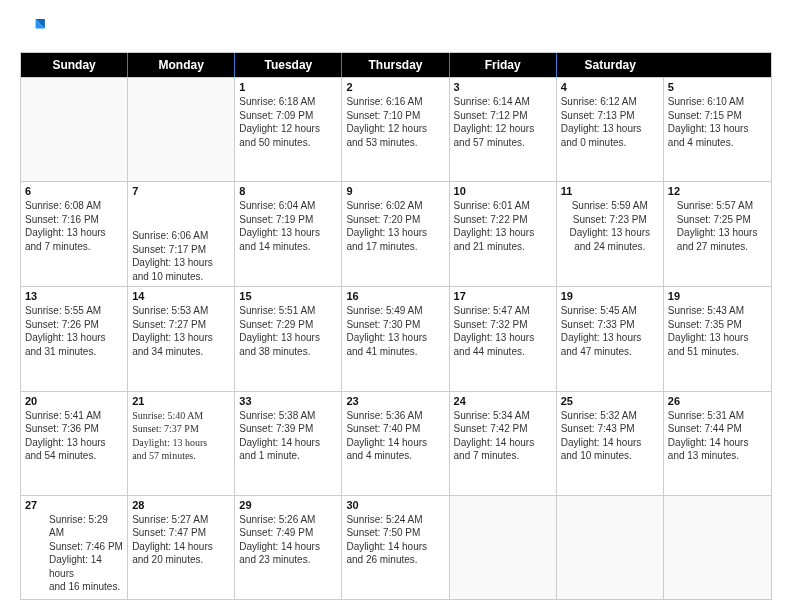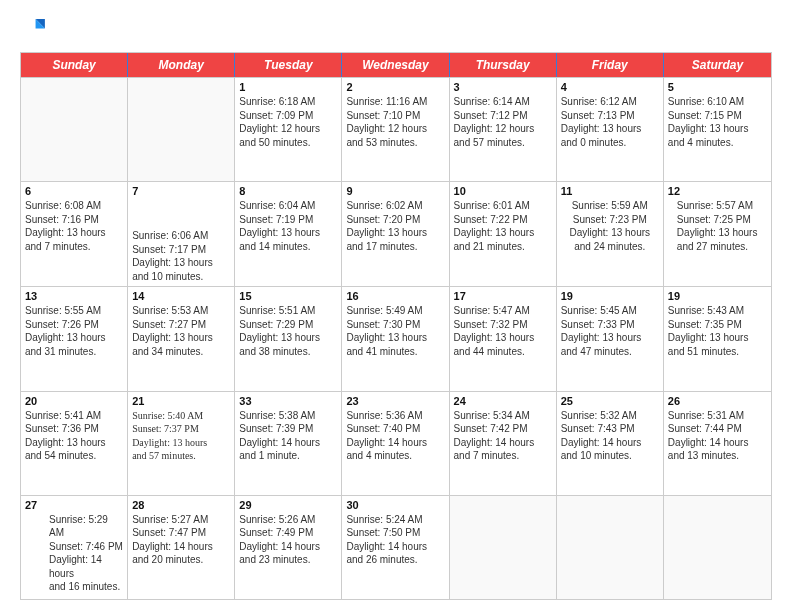--- a/index.html
+++ b/index.html
@@ -62,22 +62,21 @@
     }
     .calendar {
       flex: 1;
       display: flex;
       flex-direction: column;
       border: 1px solid #ccc;
     }
     .cal-header {
       display: grid;
       grid-template-columns: repeat(7, 1fr);
-      background: #ef4444;
-      font-style: italic;
+      background: #000000;
     }
     .cal-header-cell {
       color: #fff;
       font-size: 12px;
       font-weight: bold;
       padding: 5px 4px;
       text-align: center;
       border-right: 1px solid #3a7bd5;
     }
     .cal-header-cell:last-child { border-right: none; }
@@ -134,39 +133,38 @@
       <div class="month-title"></div>
       <div class="subtitle"></div>
     </div>
   </div>
 
   <div class="calendar">
     <div class="cal-header">
     <div class="cal-header-cell">Sunday</div>
         <div class="cal-header-cell">Monday</div>
         <div class="cal-header-cell">Tuesday</div>
-        <div class="cal-header-cell">Wednesday</div>
         <div class="cal-header-cell">Thursday</div>
         <div class="cal-header-cell">Friday</div>
         <div class="cal-header-cell">Saturday</div>
       </div>
     <div class="cal-body">
     <div class="cal-row">
           <div class="cal-cell empty"></div>
           <div class="cal-cell empty"></div>
           <div class="cal-cell">
             <div class="day-num">1</div>
             <div class="cell-text" style="white-space: pre-line;">Sunrise: 6:18 AM
 Sunset: 7:09 PM
 Daylight: 12 hours
 and 50 minutes.</div>
           </div>
           <div class="cal-cell">
             <div class="day-num">2</div>
-            <div class="cell-text" style="white-space: pre-line;">Sunrise: 11:16 AM
+            <div class="cell-text" style="white-space: pre-line;">Sunrise: 6:16 AM
 Sunset: 7:10 PM
 Daylight: 12 hours
 and 53 minutes.</div>
           </div>
           <div class="cal-cell">
             <div class="day-num">3</div>
             <div class="cell-text" style="white-space: pre-line;">Sunrise: 6:14 AM
 Sunset: 7:12 PM
 Daylight: 12 hours
 and 57 minutes.</div>

